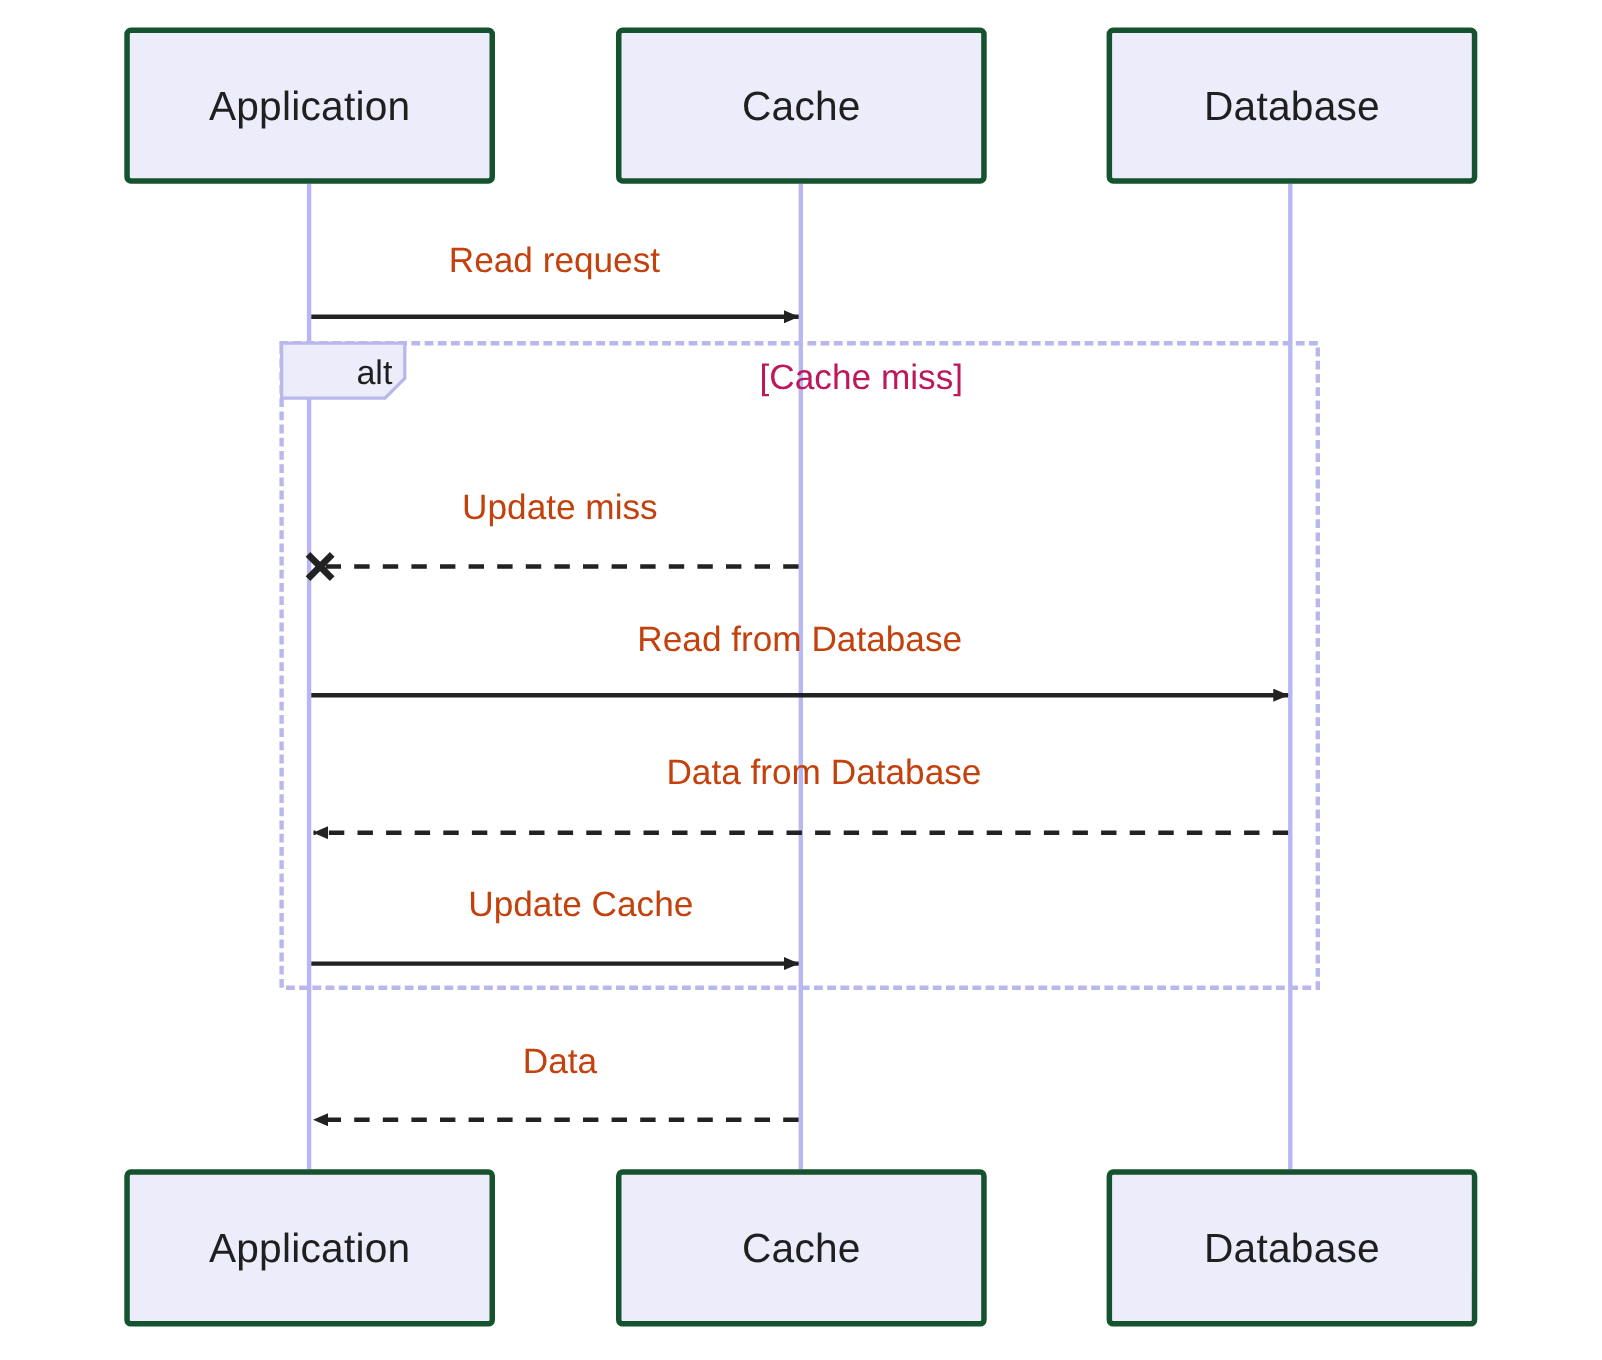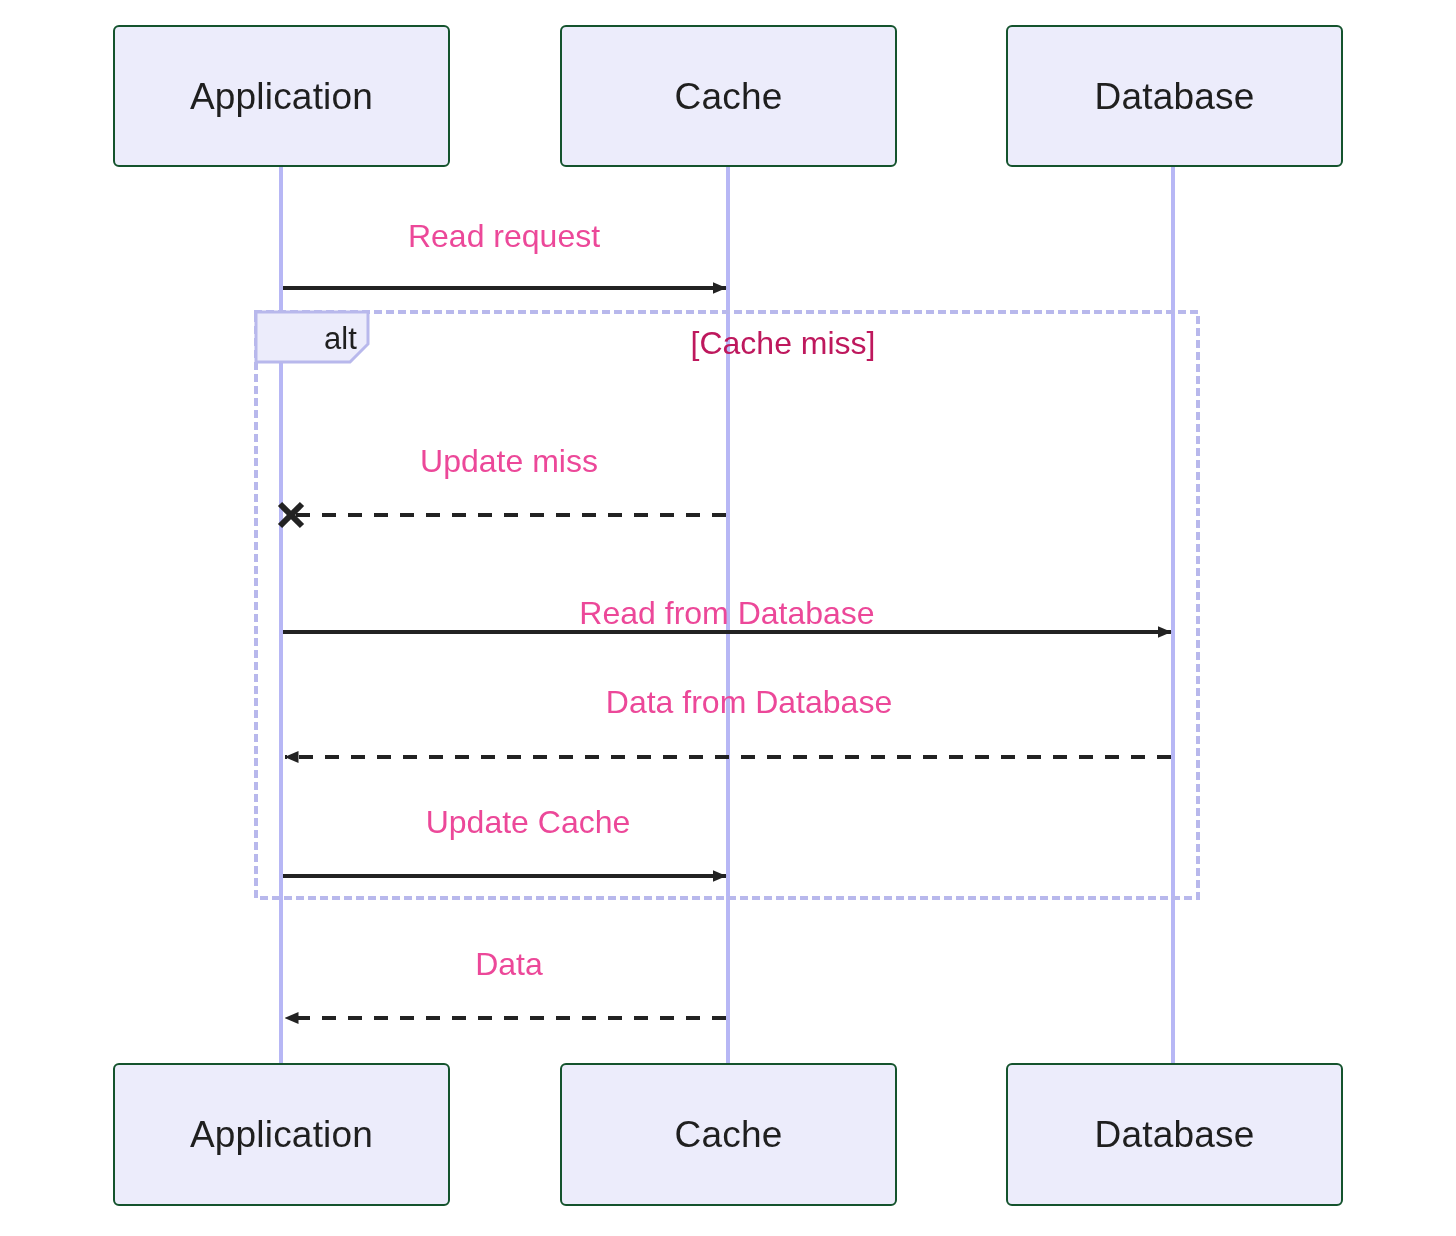--- a/index.html
+++ b/index.html
@@ -22,37 +22,37 @@
     position: absolute;
     left: 0;
     top: 0;
     width: 1456px;
     height: 1236px;
   }
   .actor-box {
     position: absolute;
     box-sizing: border-box;
     background: #ECECFB;
-    border: 2px solid #14532d;
+    border: 5px solid #14532d;
     border-radius: 6px;
     display: flex;
     align-items: center;
     justify-content: center;
   }
   .actor-label {
     font-size: 37px;
     color: #1f1f1f;
     font-family: "Liberation Sans", sans-serif;
     letter-spacing: 0.2px;
     line-height: 1;
   }
   .msg-label {
     position: absolute;
     font-size: 32px;
-    color: #ec4899;
+    color: #c2410c;
     font-family: "Liberation Sans", sans-serif;
     text-align: left;
     white-space: nowrap;
     transform: translateX(-50%);
     line-height: 1;
   }
   .alt-keyword {
     position: absolute;
     font-size: 31px;
     color: #1f1f1f;
@@ -124,21 +124,21 @@
       <div class="actor-box" style="left: 560px; top: 1063px; width: 337px; height: 143px;">
         <span class="actor-label">Cache</span>
       </div>
       <div class="actor-box" style="left: 1006px; top: 1063px; width: 337px; height: 143px;">
         <span class="actor-label">Database</span>
       </div>
     </div>
   <div id="message-labels">
       <div class="msg-label" style="left: 504px; top: 220px;">Read request</div>
       <div class="msg-label" style="left: 509px; top: 445px;">Update miss</div>
-      <div class="msg-label" style="left: 727px; top: 565px; margin-top: 32px;">Read from Database</div>
+      <div class="msg-label" style="left: 727px; top: 565px;">Read from Database</div>
       <div class="msg-label" style="left: 727px; top: 686px; margin-left: 22px;">Data from Database</div>
       <div class="msg-label" style="left: 528px; top: 806px;">Update Cache</div>
       <div class="msg-label" style="left: 509px; top: 948px;">Data</div>
     </div>
 
   <div class="alt-keyword" id="alt-keyword" style="left: 295px; top: 323px;">alt</div>
   <div class="alt-condition" id="alt-condition" style="left: 783px; top: 327px;">[Cache miss]</div>
 
 </div>
 

